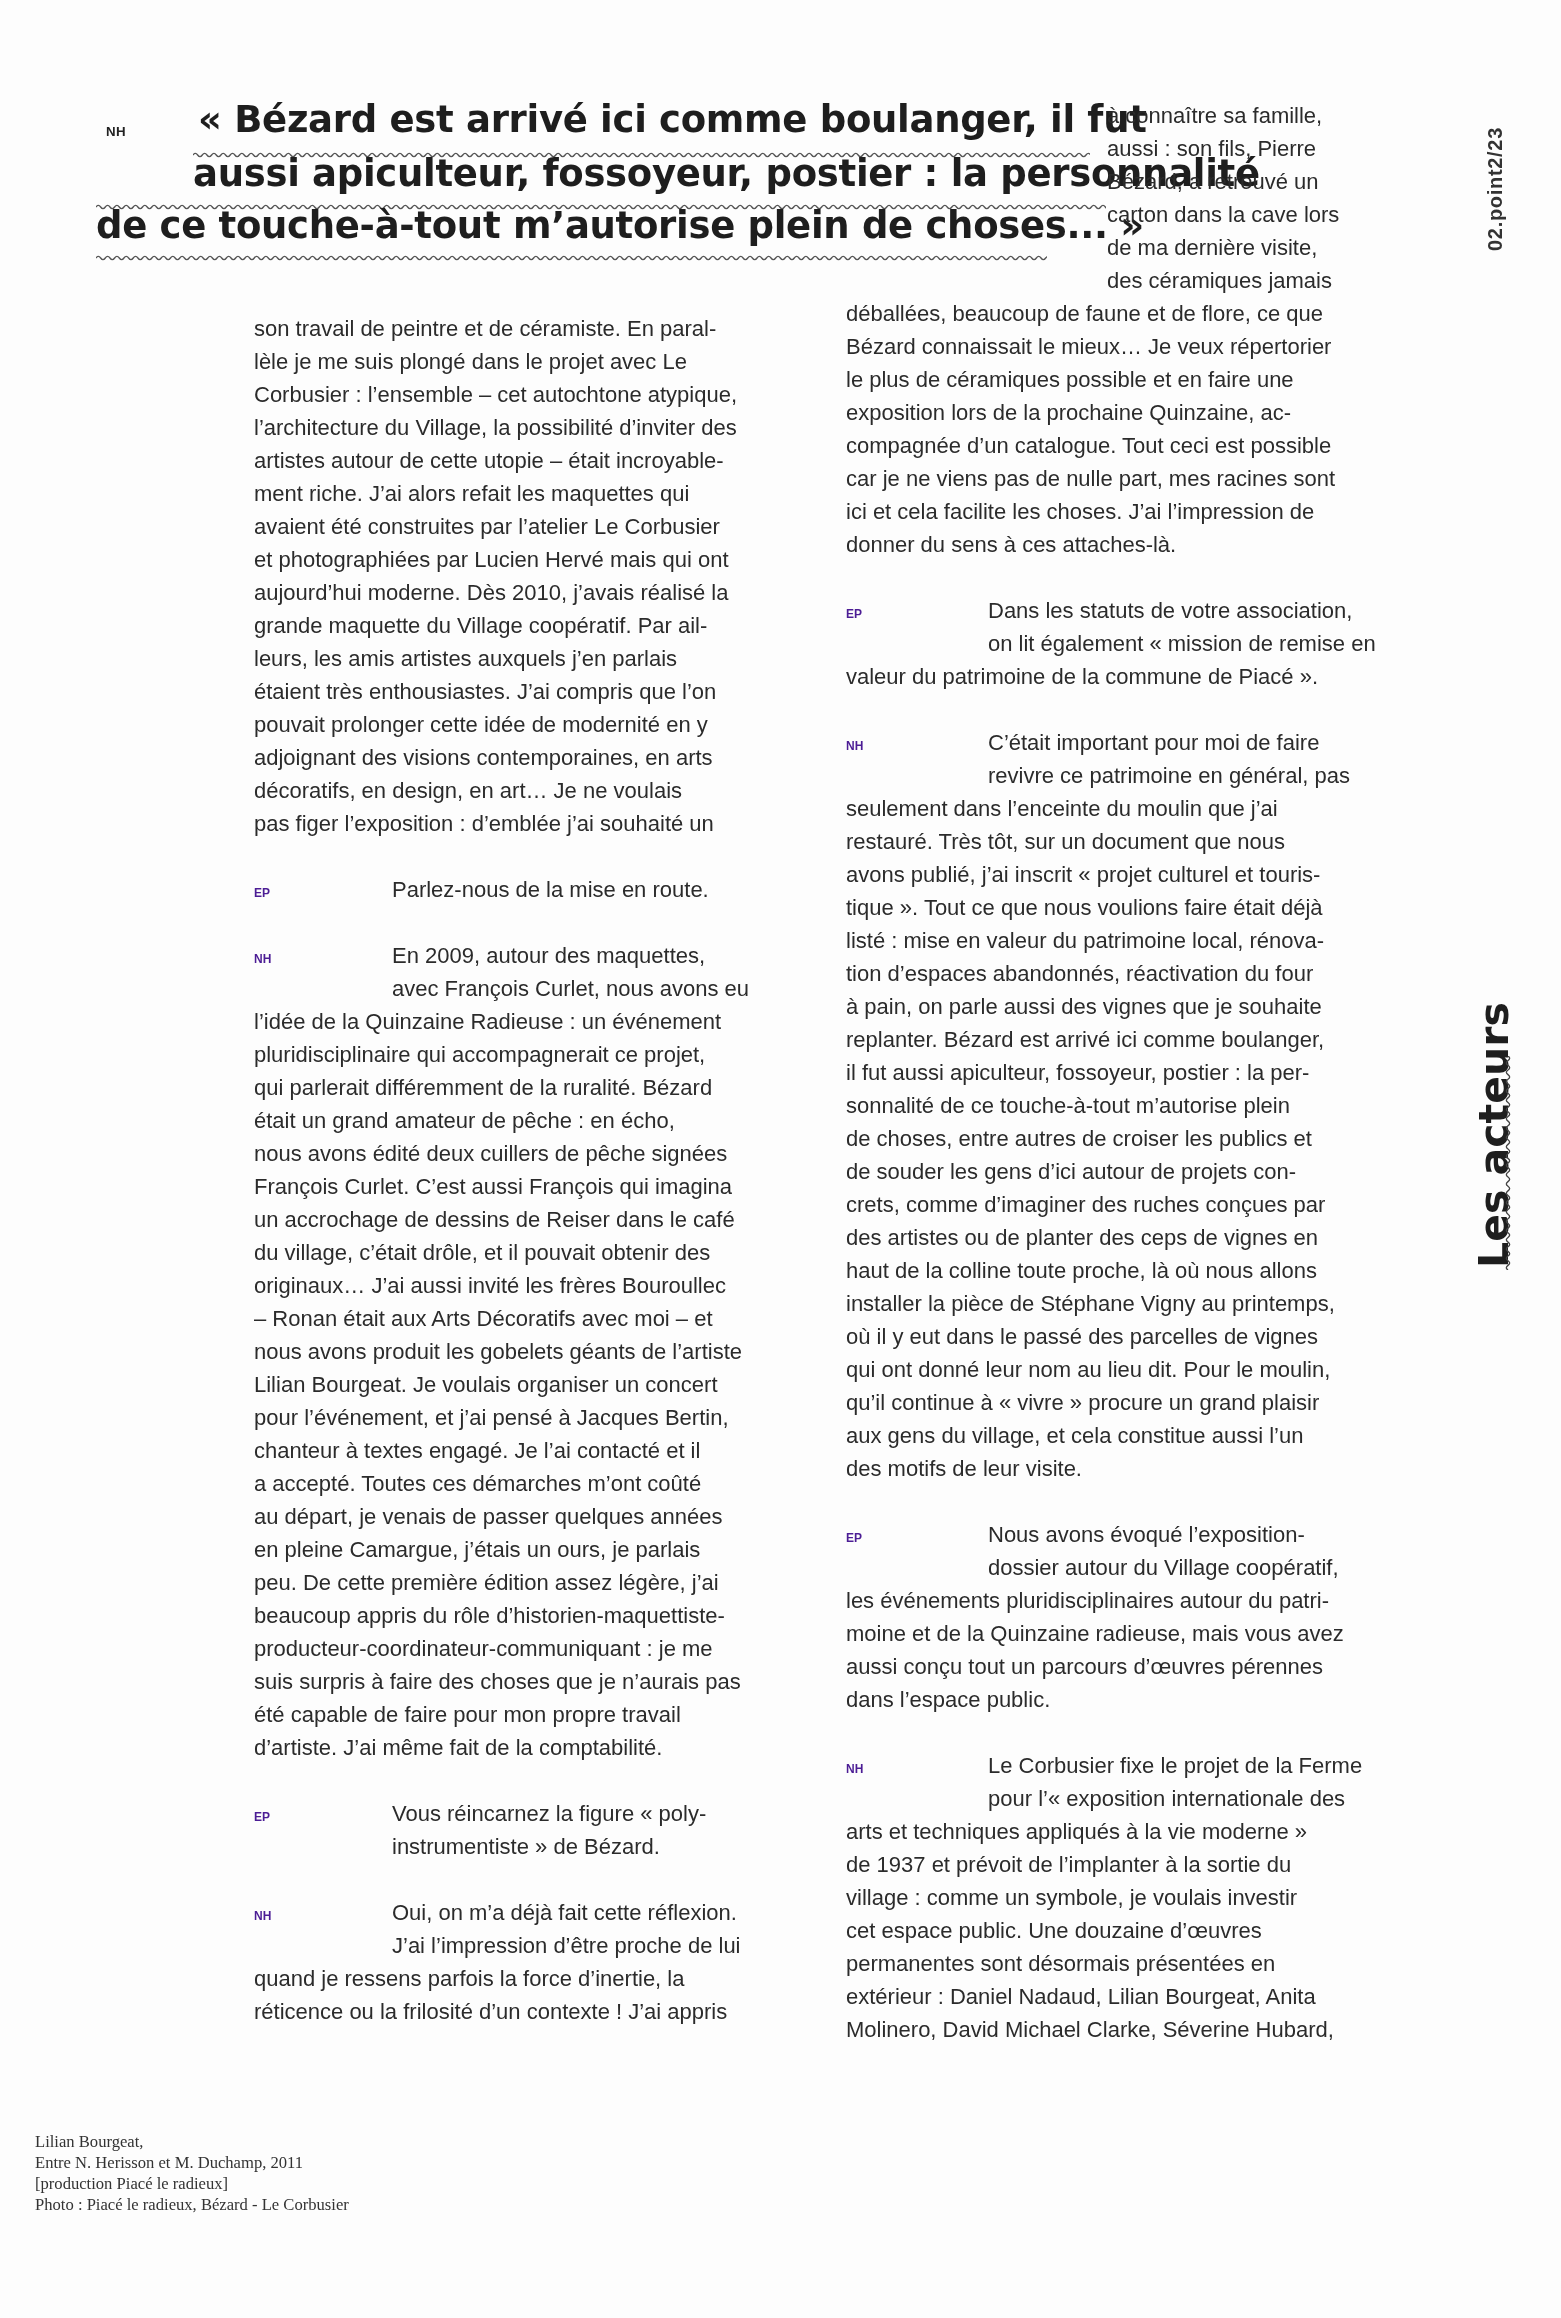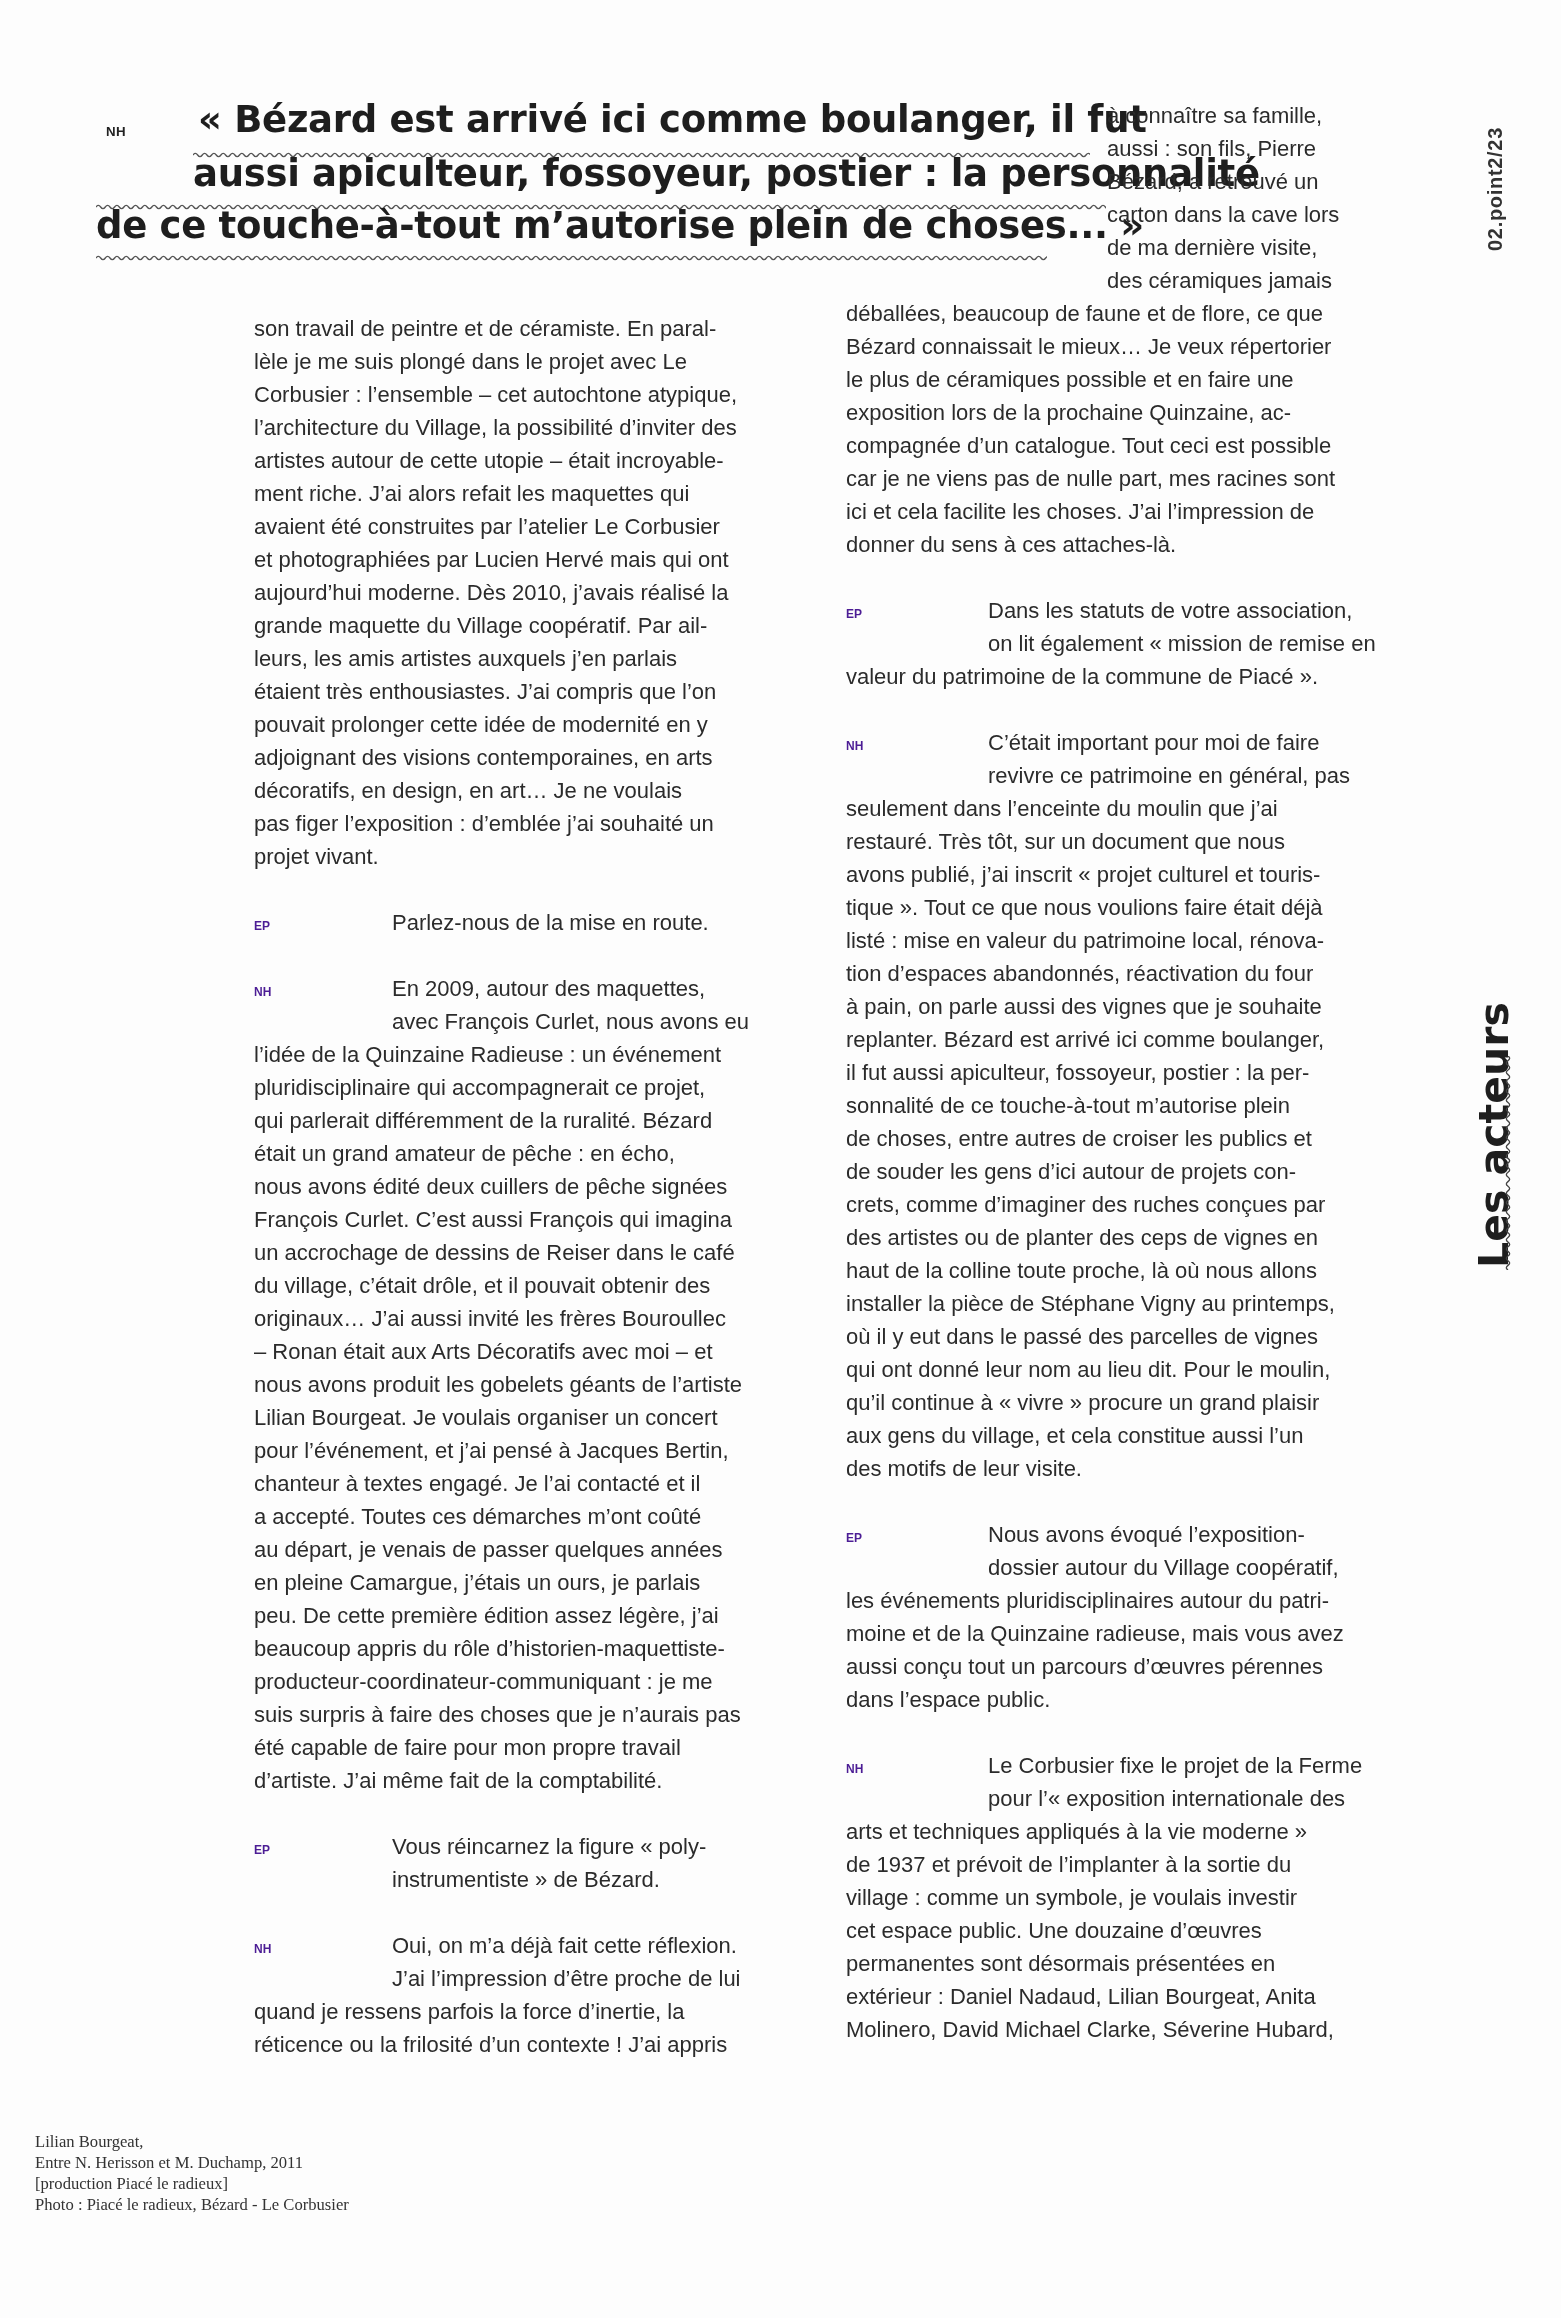--- a/index.html
+++ b/index.html
@@ -86,21 +86,20 @@
     <span class="ln">avaient été construites par l’atelier Le Corbusier</span>
     <span class="ln">et photographiées par Lucien Hervé mais qui ont</span>
     <span class="ln">aujourd’hui moderne. Dès 2010, j’avais réalisé la</span>
     <span class="ln">grande maquette du Village coopératif. Par ail-</span>
     <span class="ln">leurs, les amis artistes auxquels j’en parlais</span>
     <span class="ln">étaient très enthousiastes. J’ai compris que l’on</span>
     <span class="ln">pouvait prolonger cette idée de modernité en y</span>
     <span class="ln">adjoignant des visions contemporaines, en arts</span>
     <span class="ln">décoratifs, en design, en art… Je ne voulais</span>
     <span class="ln">pas figer l’exposition : d’emblée j’ai souhaité un</span>
-    <span class="ln">projet vivant.</span>
     <div class="gap"></div>
     <div class="blk">
       <span class="spk">EP</span>
       <span class="ln ind">Parlez-nous de la mise en route.</span>
     </div>
     <div class="gap"></div>
     <div class="blk">
       <span class="spk">NH</span>
       <span class="ln ind">En 2009, autour des maquettes,</span>
       <span class="ln ind">avec François Curlet, nous avons eu</span>

